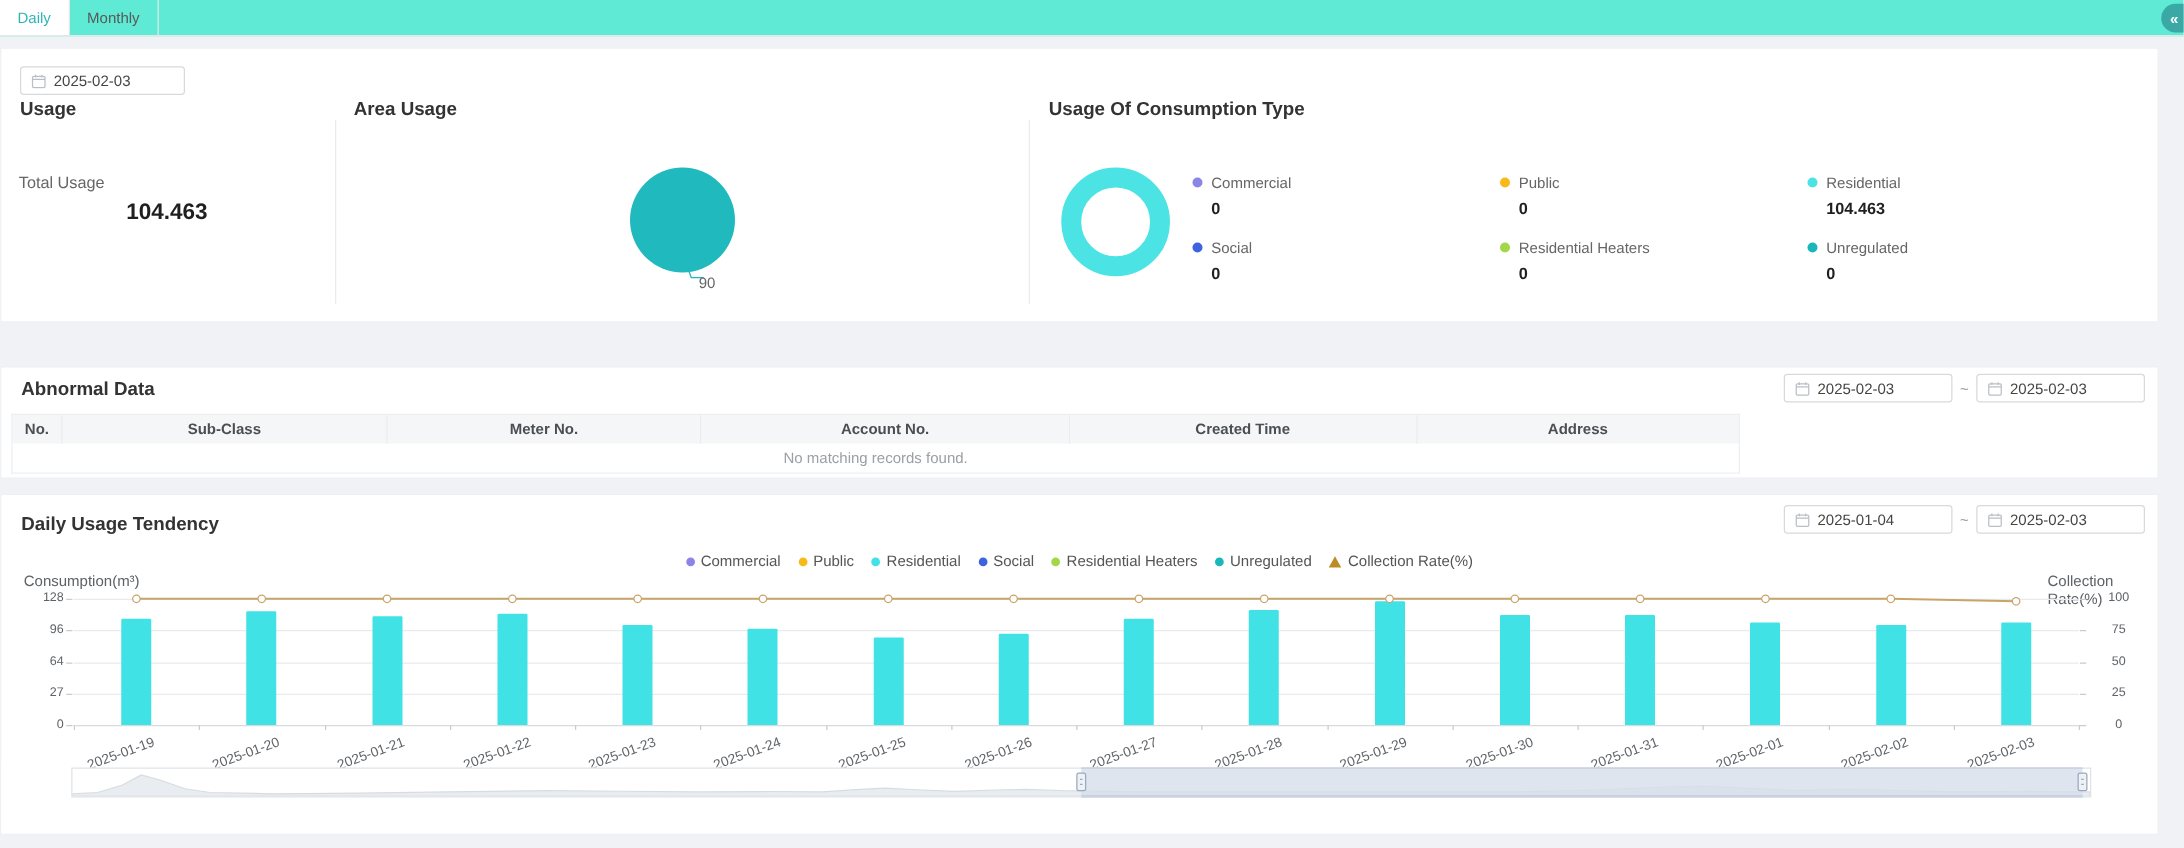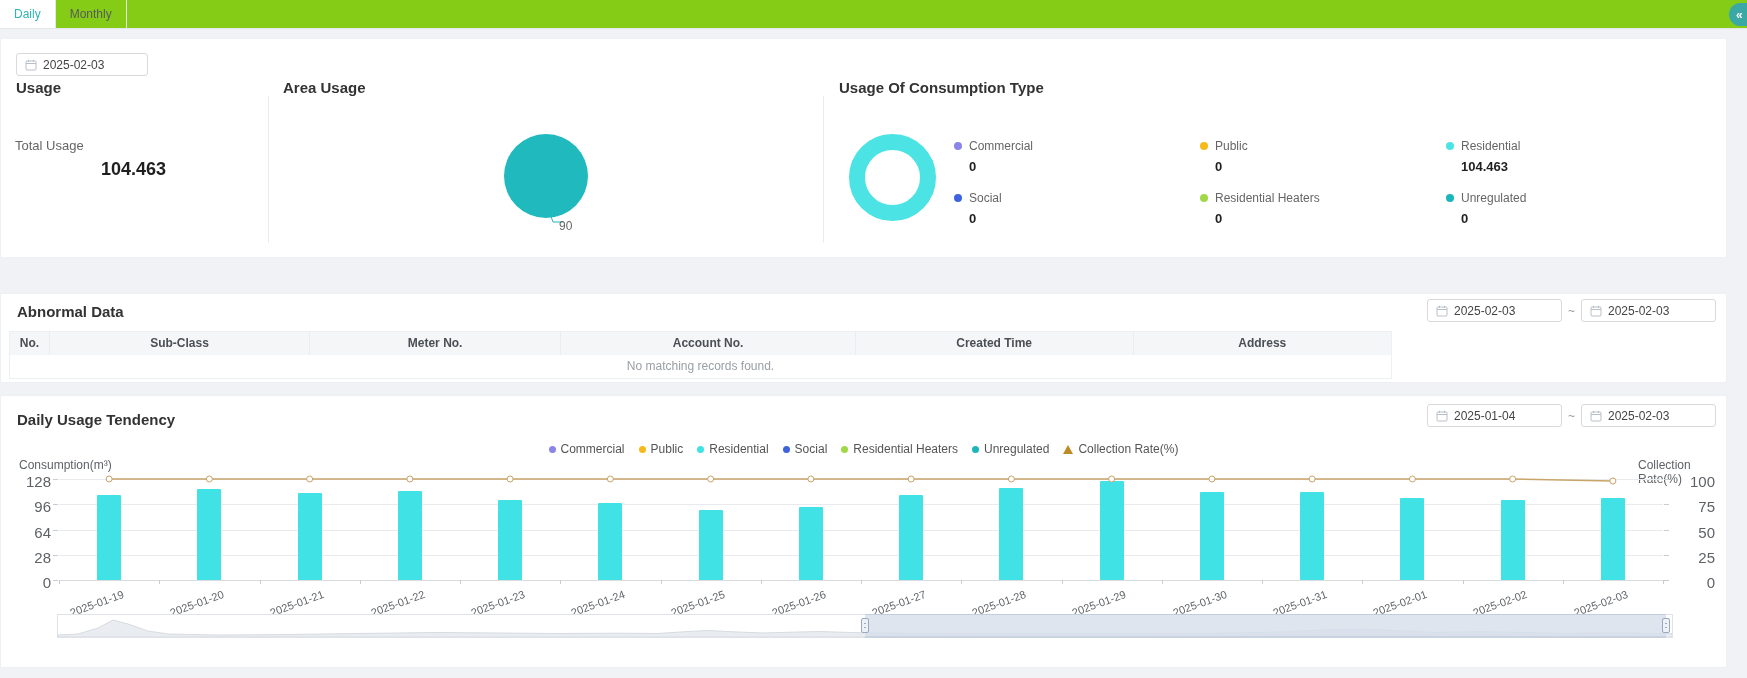--- a/index.html
+++ b/index.html
@@ -1,21 +1,21 @@
 <!DOCTYPE html>
 <html><head>
 <meta charset="utf-8">
 <style>
   * { margin:0; padding:0; box-sizing:border-box; }
   html,body { background:#f0f2f5; }
   body { font-family:"Liberation Sans","DejaVu Sans",sans-serif; }
   #app { position:relative; width:1747px; height:678px; background:#f0f2f5; overflow:hidden; }
 
   
-  .tabbar { position:absolute; left:0; top:0; width:100%; height:29px; background:#84cc16;
+  .tabbar { position:absolute; left:0; top:0; width:100%; height:29px; background:#5eead4;
             border-bottom:1px solid #e4e7ea; display:flex; align-items:stretch; }
   .tab { padding:0 14px; font-size:12px; color:#595959; display:flex; align-items:center;
          border-right:1px solid #e4e7ea; cursor:pointer; }
   .tab.active { background:#ffffff; color:#2fb5b5; }
   .collapse-btn { position:absolute; top:3px; right:-14px; width:32px; height:23px; border-radius:12px;
                   background:#3aa9a5; color:#fff; font-size:12px; font-weight:bold;
                   display:flex; align-items:center; justify-content:flex-start; padding-left:7px; cursor:pointer; }
 
   
   .card { position:absolute; left:0; width:1727px; background:#fff; border:1px solid #eef0f3; border-radius:2px; }
@@ -69,23 +69,23 @@
   #td-legend { position:absolute; left:0; right:0; top:46px; display:flex; justify-content:center;
                align-items:center; gap:14px; }
   .tl-item { display:flex; align-items:center; gap:5px; font-size:12px; color:#555; cursor:pointer; }
   .tl-dot { width:7px; height:7px; border-radius:50%; }
   .tl-tri { width:0; height:0; border-left:5px solid transparent; border-right:5px solid transparent;
             border-bottom:9px solid #bd8b26; }
   #chart { position:absolute; left:0; top:0; width:1727px; height:273px; }
   .axis-name { position:absolute; font-size:12px; color:#5e6266; }
   .gridline { position:absolute; height:1px; background:#e8eaed; }
   .gridline.zero { background:#d9dcdf; }
-  .ytick { position:absolute; font-size:15px; color:#5e6266; width:40px; }
+  .ytick { position:absolute; font-size:10px; color:#5e6266; width:40px; }
   .ytick.left { text-align:right; }
-  .ytick.right { text-align:right; }
+  .ytick.right { text-align:center; }
   .tickmark { position:absolute; background:#c9ccd1; }
   .bar { position:absolute; background:#41e2e5; border-radius:1px 1px 0 0; cursor:pointer; }
   .xlabel { position:absolute; font-size:11px; color:#606468; white-space:nowrap;
             transform:rotate(-20deg); transform-origin:100% 0%; }
   #dz { position:absolute; left:56px; top:218px; width:1616px; height:24px; background:#fff;
         border:1px solid #dfe3e8; }
   #dz-selection { position:absolute; top:-1px; bottom:-1px; background:rgba(214,222,235,.8);
                   border-top:1px solid #c3cedd; border-bottom:2px solid #c9d3e0; cursor:grab; }
   .dz-handle { position:absolute; top:50%; width:8px; height:15px; margin-top:-8px;
                background:#eef1f6; border:1px solid #9aa9bf; border-radius:2px; cursor:ew-resize; }
@@ -285,21 +285,21 @@
     <div id="chart">
       <div class="axis-name" style="left:18px; top:62px;">Consumption(m³)</div>
       <div class="axis-name" style="left:1637px; top:62px;">Collection Rate(%)</div>
       <div id="plot-layer">
           <div class="gridline zero" style="left: 58px; width: 1604px; top: 184px;"></div>
           <div class="ytick left" style="left: 10px; top: 178px;">0</div>
           <div class="tickmark" style="left: 52px; top: 184px; width: 5px; height: 1px;"></div>
           <div class="ytick right" style="left: 1674px; top: 178px;">0</div>
           <div class="tickmark" style="left: 1663px; top: 184px; width: 5px; height: 1px;"></div>
           <div class="gridline" style="left: 58px; width: 1604px; top: 158.75px;"></div>
-          <div class="ytick left" style="left: 10px; top: 152.75px;">28</div>
+          <div class="ytick left" style="left: 10px; top: 152.75px;">27</div>
           <div class="tickmark" style="left: 52px; top: 158.75px; width: 5px; height: 1px;"></div>
           <div class="ytick right" style="left: 1674px; top: 152.75px;">25</div>
           <div class="tickmark" style="left: 1663px; top: 158.75px; width: 5px; height: 1px;"></div>
           <div class="gridline" style="left: 58px; width: 1604px; top: 133.5px;"></div>
           <div class="ytick left" style="left: 10px; top: 127.5px;">64</div>
           <div class="tickmark" style="left: 52px; top: 133.5px; width: 5px; height: 1px;"></div>
           <div class="ytick right" style="left: 1674px; top: 127.5px;">50</div>
           <div class="tickmark" style="left: 1663px; top: 133.5px; width: 5px; height: 1px;"></div>
           <div class="gridline" style="left: 58px; width: 1604px; top: 108.25px;"></div>
           <div class="ytick left" style="left: 10px; top: 102.25px;">96</div>

